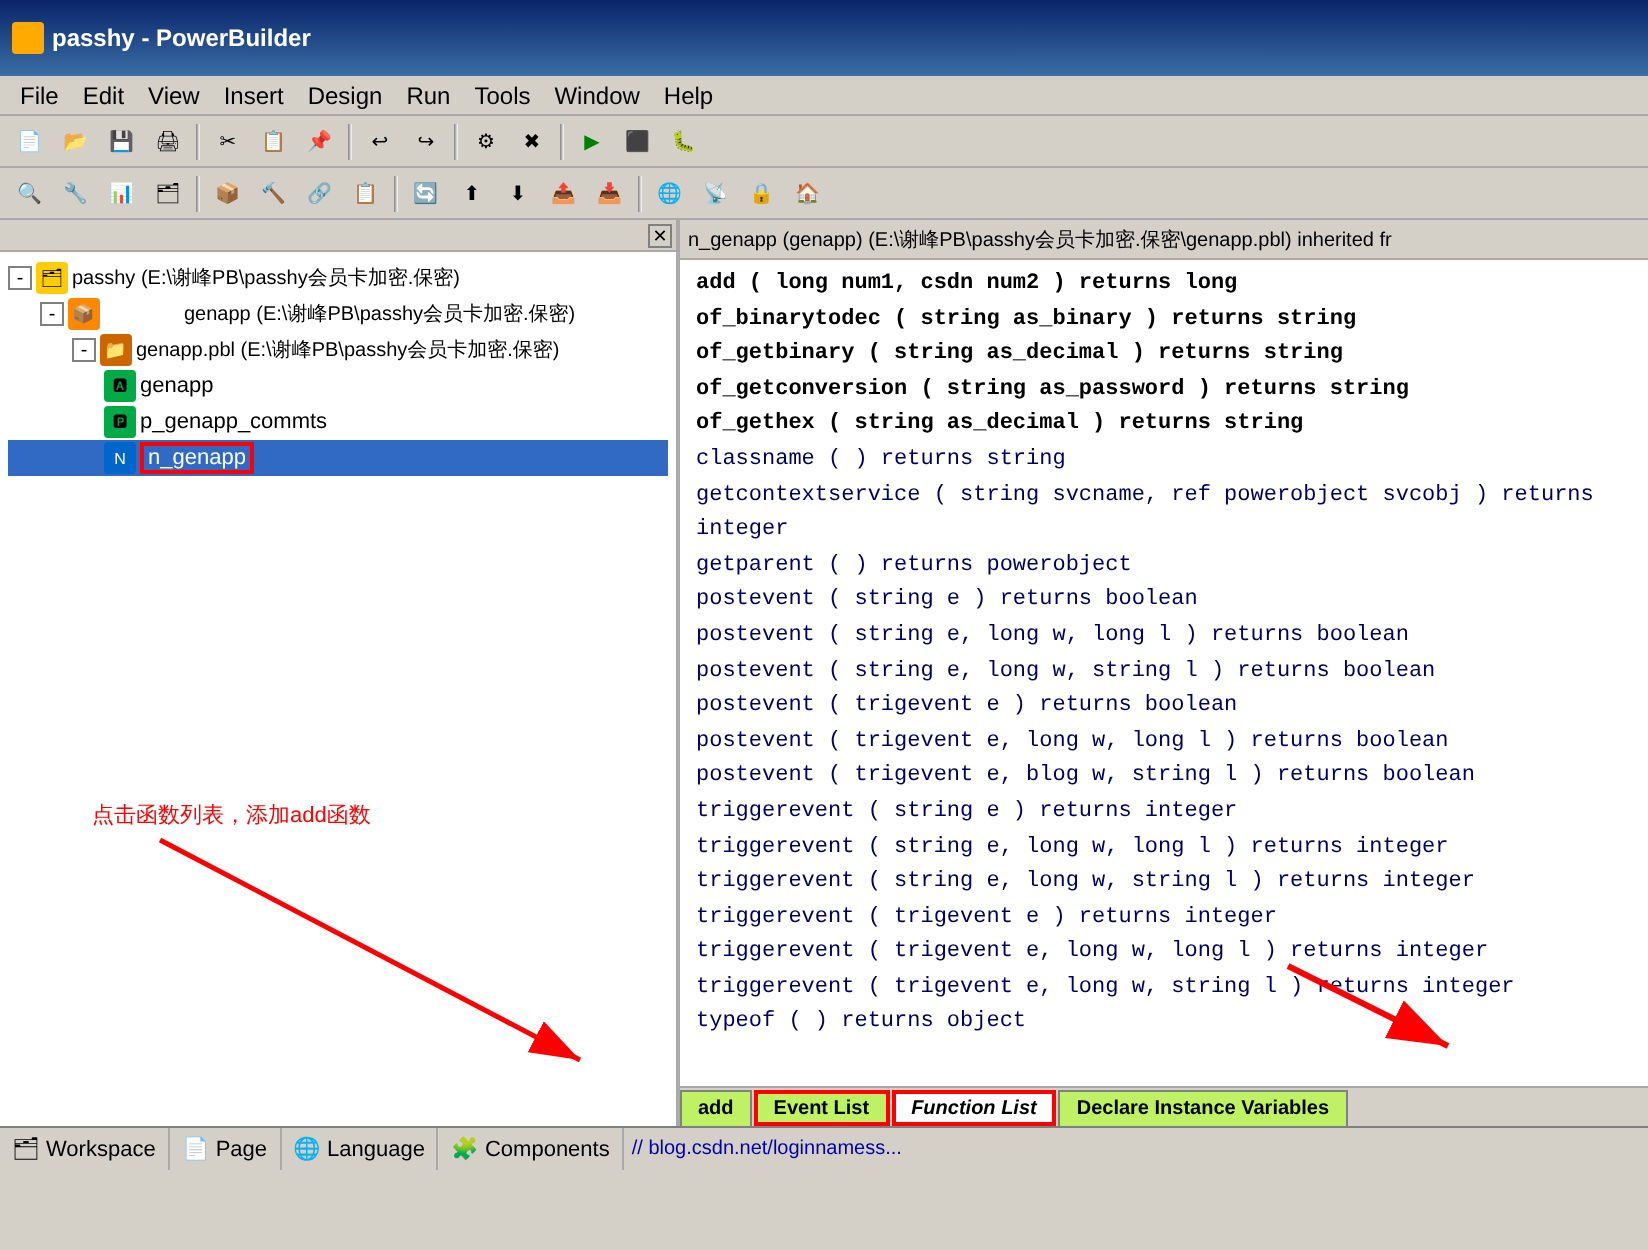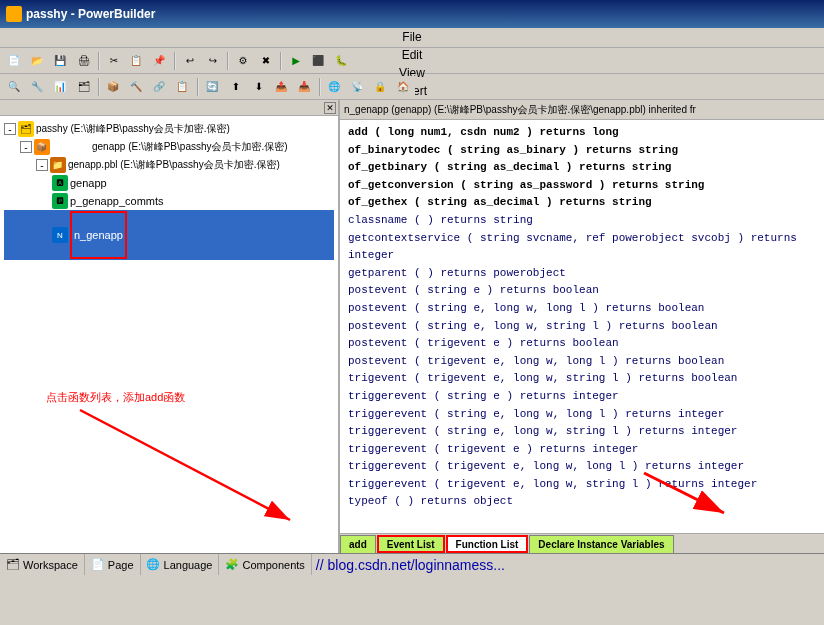--- a/index.html
+++ b/index.html
@@ -9,21 +9,21 @@
       font-family: 'Segoe UI', Tahoma, sans-serif;
       font-size: 12px;
       background: #d4d0c8;
       overflow: hidden;
     }
 
     
     .title-bar {
       background: linear-gradient(to bottom, #0a246a, #3a6ea5);
       color: white;
-      height: 28px;
+      height: 38px;
       display: flex;
       align-items: center;
       padding: 0 6px;
       font-size: 12px;
       font-weight: bold;
     }
     .title-bar-icon {
       width: 16px;
       height: 16px;
       margin-right: 4px;
@@ -34,21 +34,20 @@
 
     
     .menu-bar {
       background: #d4d0c8;
       height: 20px;
       display: flex;
       align-items: center;
       padding: 0 4px;
       border-bottom: 1px solid #aaa;
       font-size: 12px;
-      flex-direction: column;
     }
     .menu-item {
       padding: 2px 6px;
       cursor: pointer;
     }
 
     
     .toolbar {
       background: #d4d0c8;
       height: 26px;
@@ -250,26 +249,27 @@
       height: 18px;
       display: flex;
       align-items: center;
       margin-right: 1px;
       font-weight: bold;
     }
     .tab.active {
       background: white;
       border-bottom: 1px solid white;
       font-weight: bold;
+      font-style: italic;
     }
 
     
     .status-url {
       flex: 1;
-      font-size: 14px;
+      font-size: 10px;
       padding: 0 4px;
       color: #0000aa;
       overflow: hidden;
       text-overflow: ellipsis;
       white-space: nowrap;
     }
 
     .toolbar2 {
       background: #d4d0c8;
       height: 26px;
@@ -375,21 +375,21 @@
         <span>genapp</span>
       </div>
 
       <div class="tree-node" style="padding-left: 48px;">
         <span class="tree-icon icon-obj">🅿</span>
         <span>p_genapp_commts</span>
       </div>
 
       <div class="tree-node selected" style="padding-left: 48px;">
         <span class="tree-icon icon-nvo" style="color:white;">N</span>
-        <span style="border: 2px solid red; padding: 16px 2px;">n_genapp</span>
+        <span style="border: 2px solid red; padding: 0 2px;">n_genapp</span>
       </div>
     </div>
 
     <div class="annotation-area">
       <span style="color:red; font-size:11px;">点击函数列表，添加add函数</span>
     </div>
 
     <svg class="arrow-overlay" width="340" height="453" style="position:absolute; top:0; left:0; pointer-events:none;">
       <defs>
         <marker id="arrowhead" markerWidth="10" markerHeight="7" refX="10" refY="3.5" orient="auto">
@@ -413,21 +413,21 @@
         <div class="func-item bold">of_getconversion ( string as_password )  returns string</div>
         <div class="func-item bold">of_gethex ( string as_decimal )  returns string</div>
         <div class="func-item">classname ( )  returns string</div>
         <div class="func-item">getcontextservice ( string svcname, ref powerobject svcobj )  returns integer</div>
         <div class="func-item">getparent ( )  returns powerobject</div>
         <div class="func-item">postevent ( string e )  returns boolean</div>
         <div class="func-item">postevent ( string e, long w, long l )  returns boolean</div>
         <div class="func-item">postevent ( string e, long w, string l )  returns boolean</div>
         <div class="func-item">postevent ( trigevent e )  returns boolean</div>
         <div class="func-item">postevent ( trigevent e, long w, long l )  returns boolean</div>
-        <div class="func-item">trigevent ( trigevent e, long w, string l )  returns boolean</div>
+        <div class="func-item">postevent ( trigevent e, blog w, string l )  returns boolean</div>
         <div class="func-item">triggerevent ( string e )  returns integer</div>
         <div class="func-item">triggerevent ( string e, long w, long l )  returns integer</div>
         <div class="func-item">triggerevent ( string e, long w, string l )  returns integer</div>
         <div class="func-item">triggerevent ( trigevent e )  returns integer</div>
         <div class="func-item">triggerevent ( trigevent e, long w, long l )  returns integer</div>
         <div class="func-item">triggerevent ( trigevent e, long w, string l )  returns integer</div>
         <div class="func-item">typeof ( )  returns object</div>
       </div>
     <div class="tab-bar">
 

